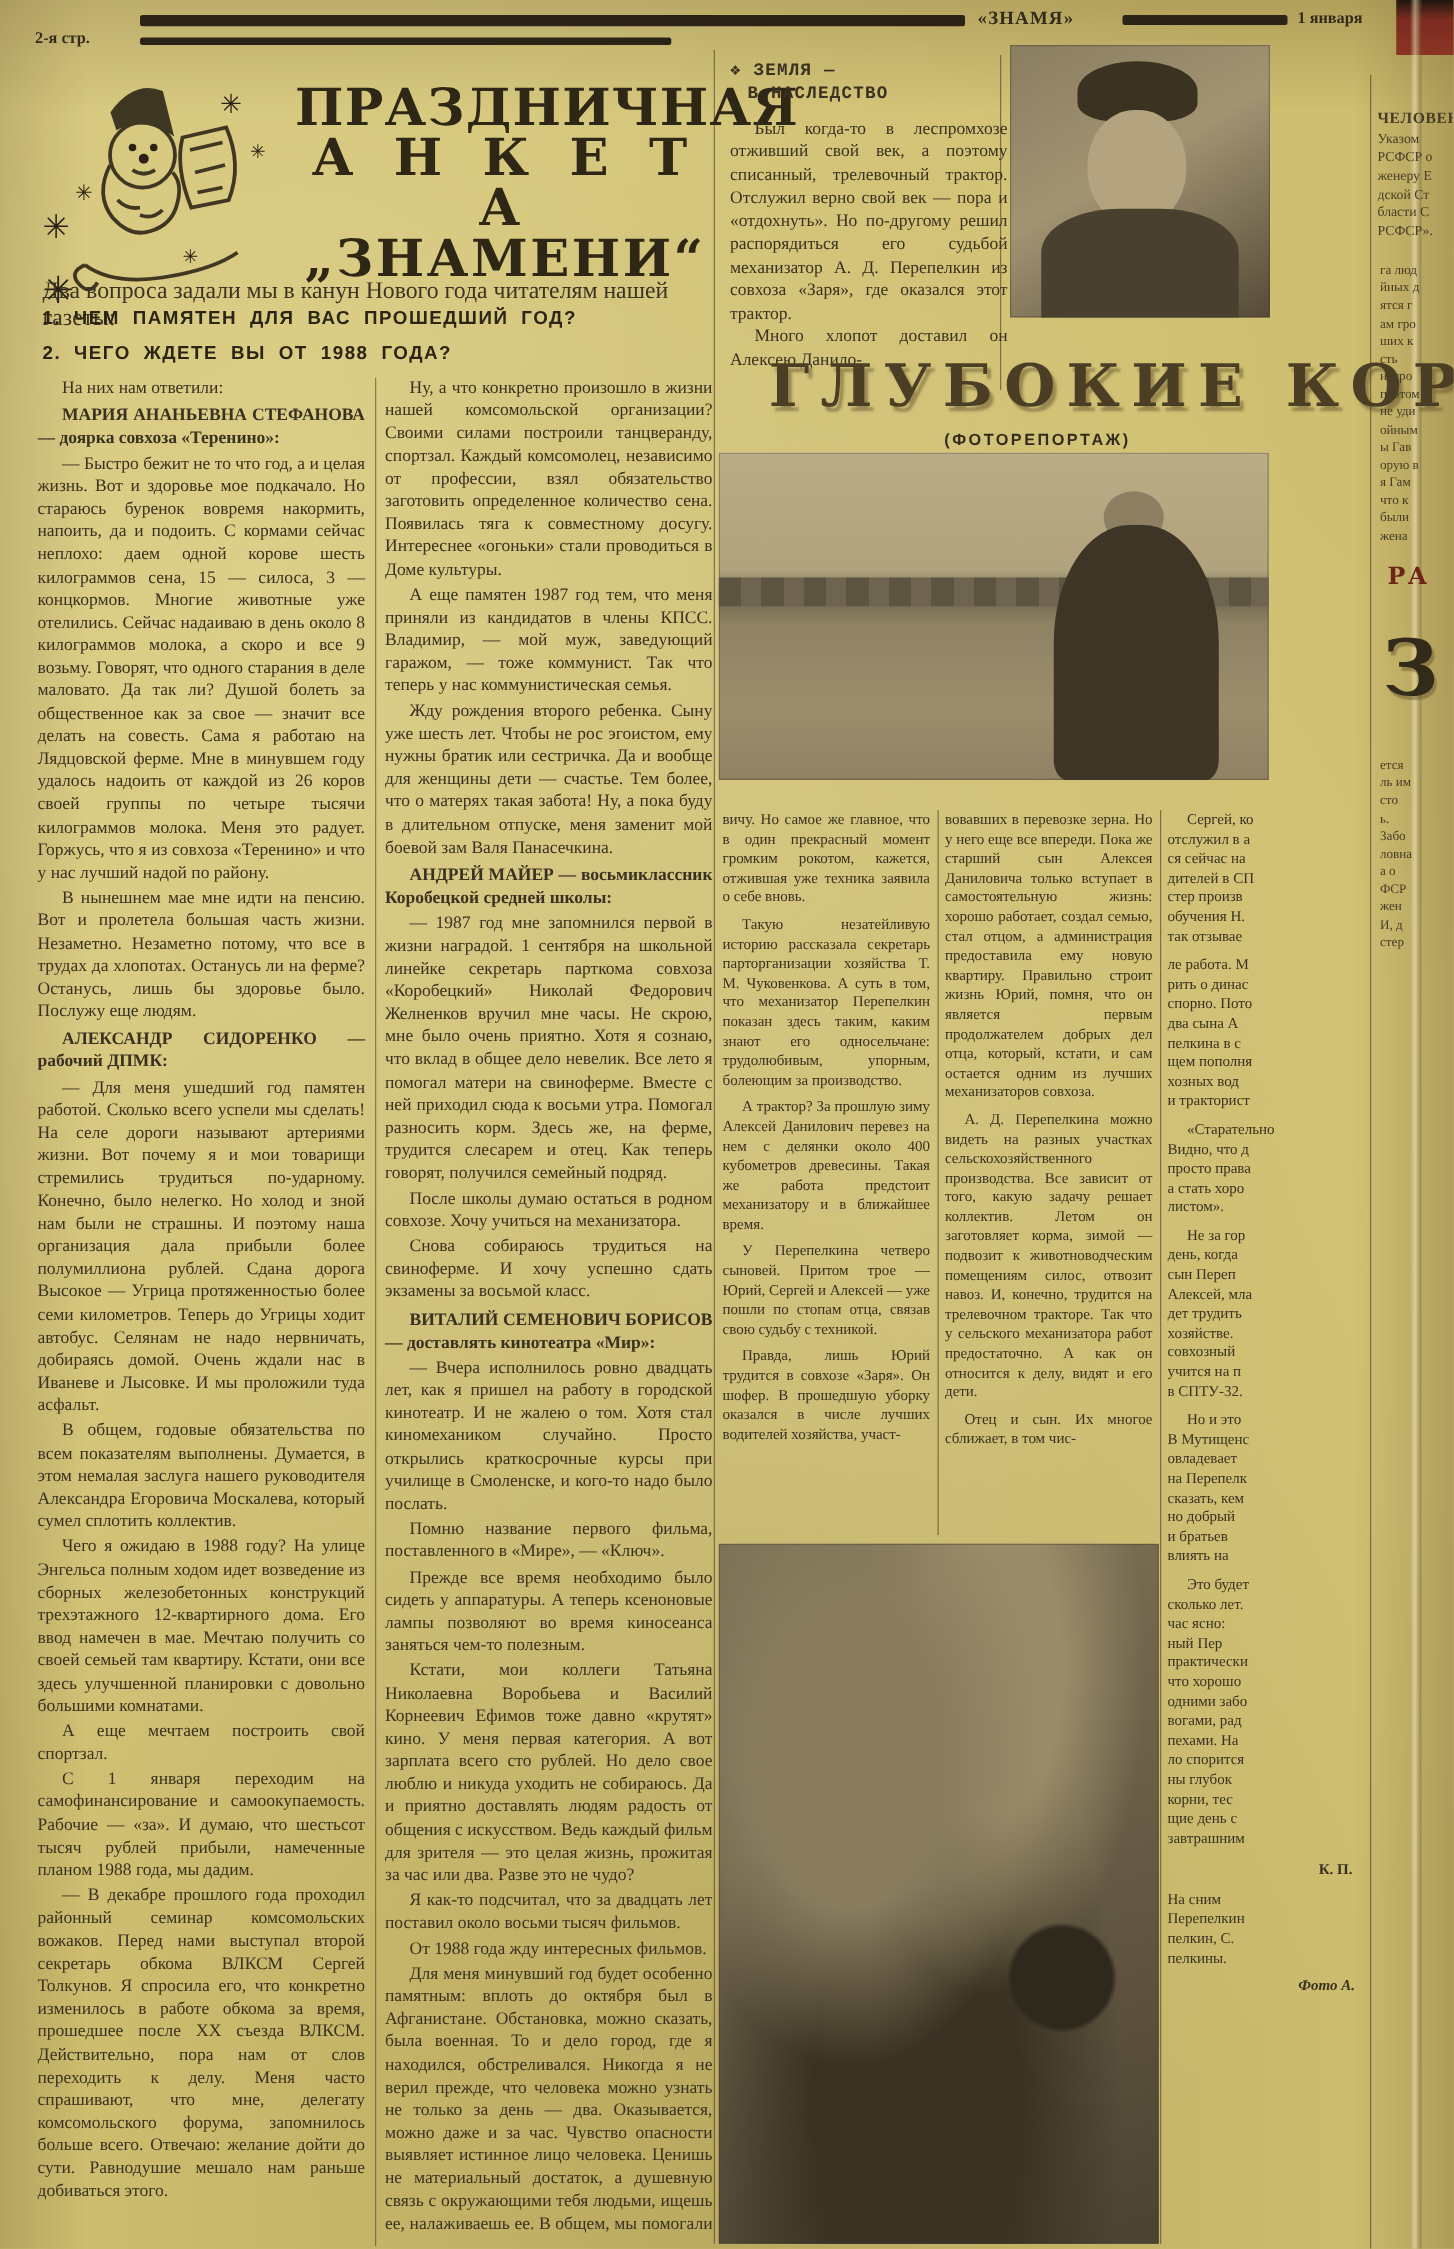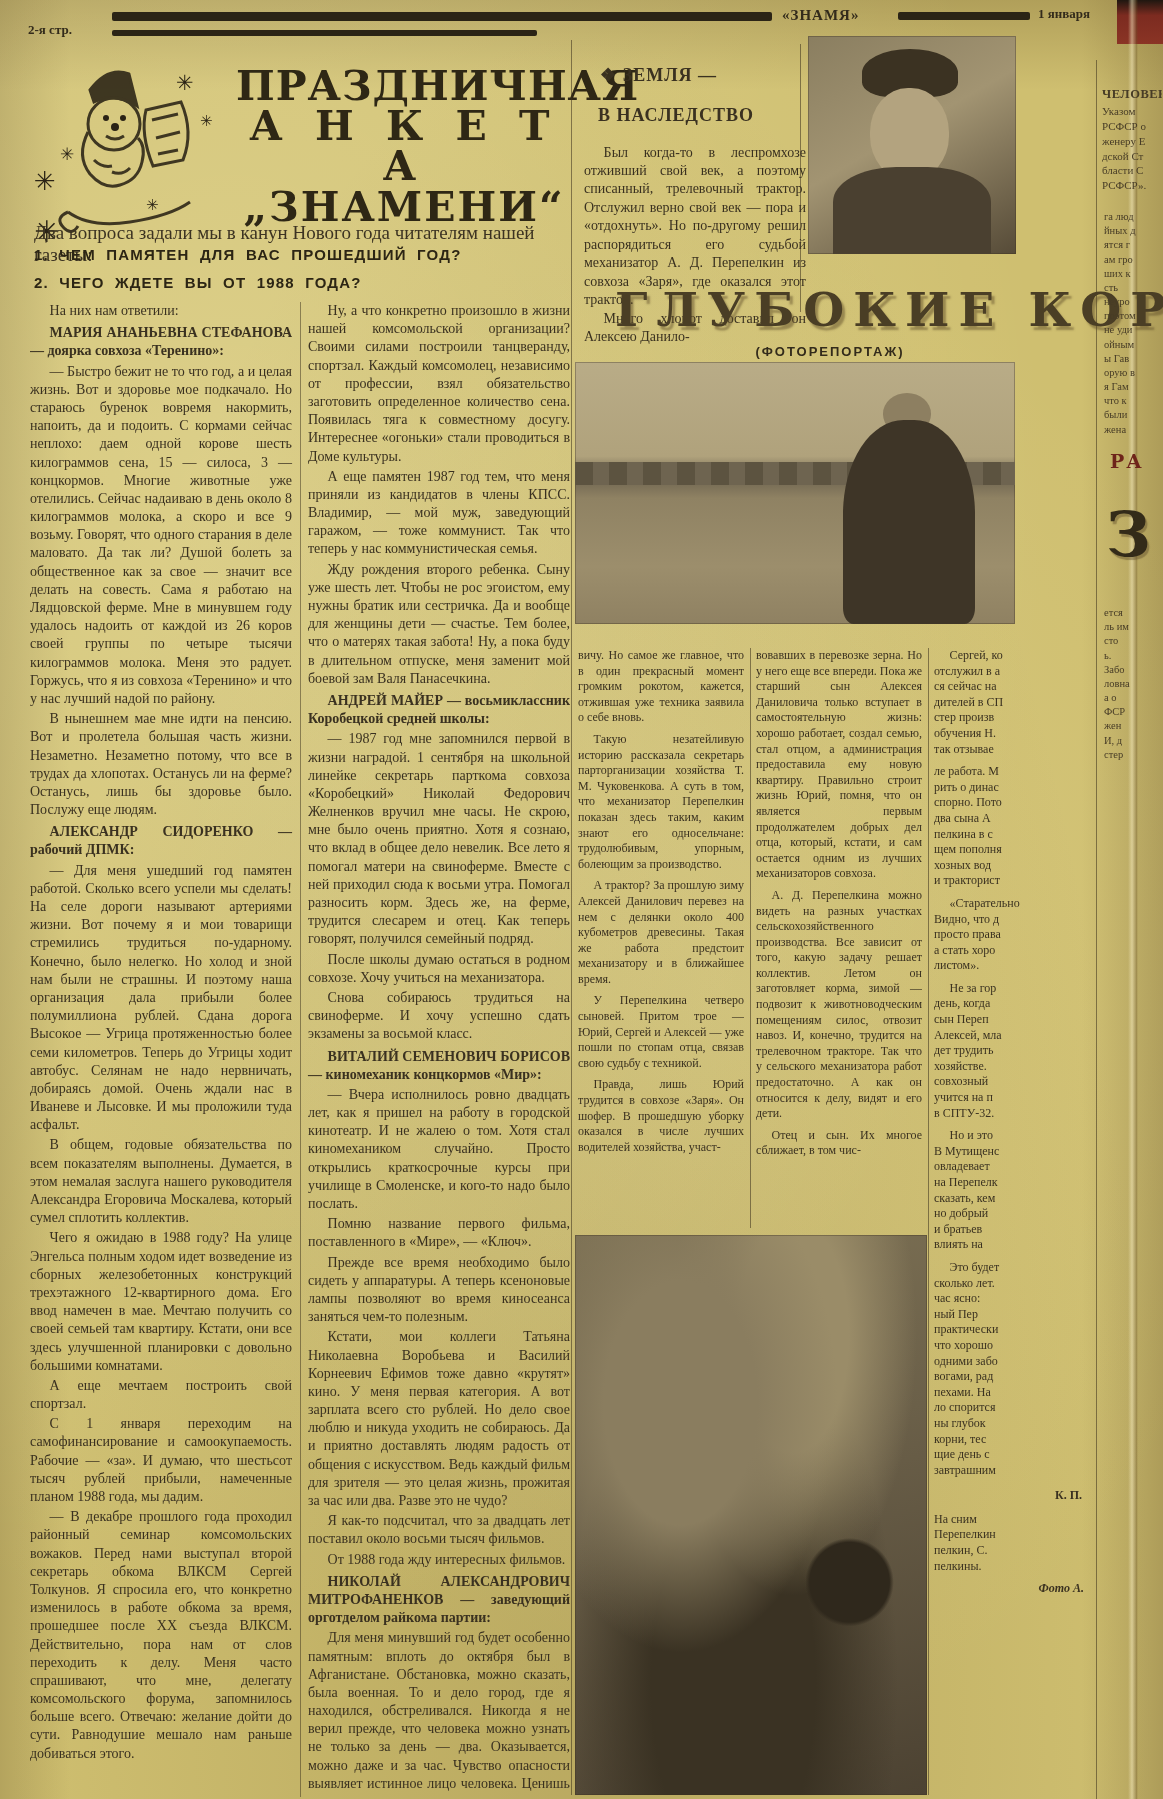--- a/index.html
+++ b/index.html
@@ -34,21 +34,21 @@
   
   #flow{
     width:540px;height:1495px;
     column-count:2;column-gap:16px;column-rule:1px solid rgba(58,48,28,.5);
     font-size:14px;line-height:1.3;color:#3a3120;overflow:hidden;column-fill:auto;
   }
   #flow p{margin:0 0 2px;text-indent:1.4em;text-align:justify}
   #flow p.nm{font-weight:bold;margin:4px 0 2px}
   
   #zemlya{width:222px;font-size:14px;line-height:1.32;color:#3a3120}
-  #zemlya .zt{font-family:Liberation Serif, serif;font-weight:bold;font-size:18px;letter-spacing:1px;text-indent:0;margin:16px}
+  #zemlya .zt{font-family:Liberation Mono, monospace;font-weight:bold;font-size:14px;letter-spacing:1px;text-indent:0;margin:0}
   #zemlya p{margin:0;text-indent:1.4em;text-align:justify}
   #zemlya p.first{margin-top:10px}
   
   #gk-headline{
     font-family:"DejaVu Serif",serif;font-weight:bold;font-size:47px;letter-spacing:9px;
     color:#4a3e25;text-shadow:3px 4px 2px rgba(95,78,42,.5);
     width:548px;white-space:nowrap;overflow:hidden;
   }
   #gk-sub{font-family:"Liberation Sans",sans-serif;font-weight:bold;font-size:13px;letter-spacing:2px;width:260px;text-align:center}
   .midcol{font-size:12px;line-height:1.3;color:#3a3120;overflow:hidden}
@@ -145,28 +145,27 @@
   <p>А еще мечтаем построить свой спортзал.</p>
   <p>С 1 января переходим на самофинансирование и самоокупаемость. Рабочие — «за». И думаю, что шестьсот тысяч рублей прибыли, намеченные планом 1988 года, мы дадим.</p>
   <p>— В декабре прошлого года проходил районный семинар комсомольских вожаков. Перед нами выступал второй секретарь обкома ВЛКСМ Сергей Толкунов. Я спросила его, что конкретно изменилось в работе обкома за время, прошедшее после XX съезда ВЛКСМ. Действительно, пора нам от слов переходить к делу. Меня часто спрашивают, что мне, делегату комсомольского форума, запомнилось больше всего. Отвечаю: желание дойти до сути. Равнодушие мешало нам раньше добиваться этого.</p>
   <p>Ну, а что конкретно произошло в жизни нашей комсомольской организации? Своими силами построили танцверанду, спортзал. Каждый комсомолец, независимо от профессии, взял обязательство заготовить определенное количество сена. Появилась тяга к совместному досугу. Интереснее «огоньки» стали проводиться в Доме культуры.</p>
   <p>А еще памятен 1987 год тем, что меня приняли из кандидатов в члены КПСС. Владимир, — мой муж, заведующий гаражом, — тоже коммунист. Так что теперь у нас коммунистическая семья.</p>
   <p>Жду рождения второго ребенка. Сыну уже шесть лет. Чтобы не рос эгоистом, ему нужны братик или сестричка. Да и вообще для женщины дети — счастье. Тем более, что о матерях такая забота! Ну, а пока буду в длительном отпуске, меня заменит мой боевой зам Валя Панасечкина.</p>
   <p class="nm">АНДРЕЙ МАЙЕР — восьмиклассник Коробецкой средней школы:</p>
   <p>— 1987 год мне запомнился первой в жизни наградой. 1 сентября на школьной линейке секретарь парткома совхоза «Коробецкий» Николай Федорович Желненков вручил мне часы. Не скрою, мне было очень приятно. Хотя я сознаю, что вклад в общее дело невелик. Все лето я помогал матери на свиноферме. Вместе с ней приходил сюда к восьми утра. Помогал разносить корм. Здесь же, на ферме, трудится слесарем и отец. Как теперь говорят, получился семейный подряд.</p>
   <p>После школы думаю остаться в родном совхозе. Хочу учиться на механизатора.</p>
   <p>Снова собираюсь трудиться на свиноферме. И хочу успешно сдать экзамены за восьмой класс.</p>
-  <p class="nm">ВИТАЛИЙ СЕМЕНОВИЧ БОРИСОВ — киномеханик концкормов «Мир»:</p>
+  <p class="nm">ВИТАЛИЙ СЕМЕНОВИЧ БОРИСОВ — доставлять кинотеатра «Мир»:</p>
   <p>— Вчера исполнилось ровно двадцать лет, как я пришел на работу в городской кинотеатр. И не жалею о том. Хотя стал киномехаником случайно. Просто открылись краткосрочные курсы при училище в Смоленске, и кого-то надо было послать.</p>
   <p>Помню название первого фильма, поставленного в «Мире», — «Ключ».</p>
   <p>Прежде все время необходимо было сидеть у аппаратуры. А теперь ксеноновые лампы позволяют во время киносеанса заняться чем-то полезным.</p>
   <p>Кстати, мои коллеги Татьяна Николаевна Воробьева и Василий Корнеевич Ефимов тоже давно «крутят» кино. У меня первая категория. А вот зарплата всего сто рублей. Но дело свое люблю и никуда уходить не собираюсь. Да и приятно доставлять людям радость от общения с искусством. Ведь каждый фильм для зрителя — это целая жизнь, прожитая за час или два. Разве это не чудо?</p>
   <p>Я как-то подсчитал, что за двадцать лет поставил около восьми тысяч фильмов.</p>
   <p>От 1988 года жду интересных фильмов.</p>
-  <p class="nm">НИКОЛАЙ АЛЕКСАНДРОВИЧ МИТРОФАНЕНКОВ — заведующий орготделом райкома партии:</p>
   <p>Для меня минувший год будет особенно памятным: вплоть до октября был в Афганистане. Обстановка, можно сказать, была военная. То и дело город, где я находился, обстреливался. Никогда я не верил прежде, что человека можно узнать не только за день — два. Оказывается, можно даже и за час. Чувство опасности выявляет истинное лицо человека. Ценишь не материальный достаток, а душевную связь с окружающими тебя людьми, ищешь ее, налаживаешь ее. В общем, мы помогали пробуждению у молодежи Афганистана самосознания. Да и настоящих, а не мнимых, друзей у меня стало больше.</p>
 
 </div>
 
 <div class="abs vrule" style="left:571px;top:40px;height:1755px"></div>
 <div class="abs vrule" style="left:800px;top:44px;height:268px"></div>
 <div class="abs vrule" style="left:750px;top:648px;height:580px"></div>
 <div class="abs vrule" style="left:928px;top:648px;height:1147px"></div>
 <div class="abs vrule" style="left:1096px;top:60px;height:1739px"></div>
 

